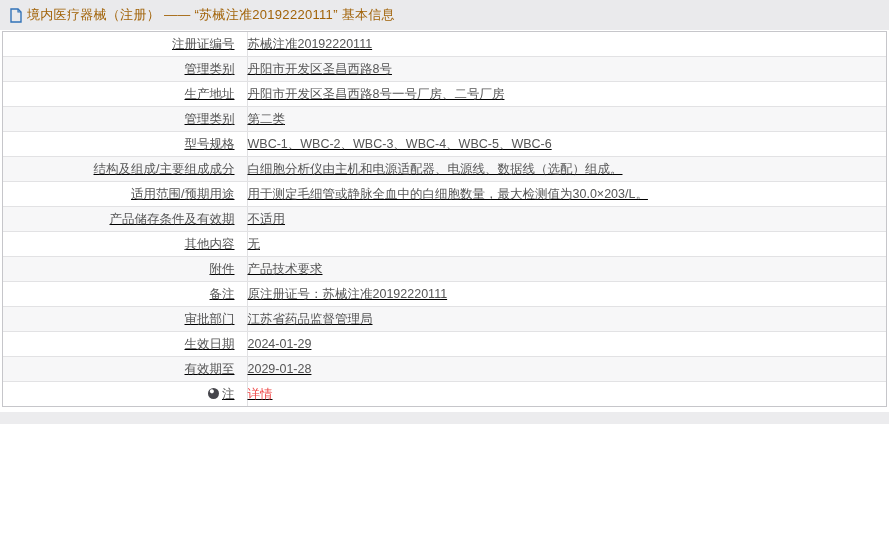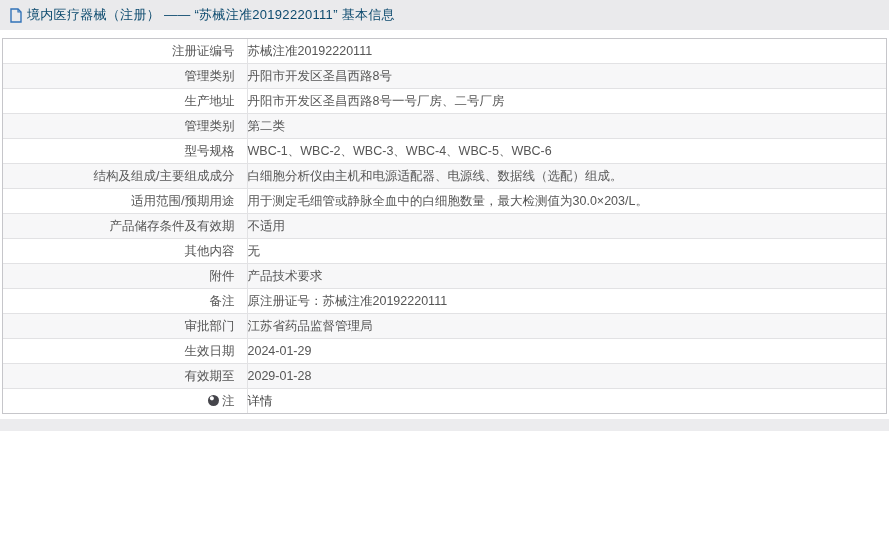--- a/index.html
+++ b/index.html
@@ -11,47 +11,48 @@
     overflow: hidden;
   }
   .header {
     width: 889px; height: 30px;
     background: #eaeaec;
     display: flex; align-items: center;
     padding-left: 10px;
   }
   .doc-icon { display: inline-flex; margin-right: 5px; }
   .title {
-    color: #0c4a6e;
+    color: #a16207;
     font-size: 13px;
     letter-spacing: 0.3px;
   }
   .table-wrap {
-    margin: 8px 2px 0 2px;
+    margin: 1px 2px 0 2px;
     border: 1px solid #c6c6ca;
     background: #fff;
+    text-decoration: underline;
   }
   table {
     width: 100%;
     border-collapse: collapse;
     font-size: 12.5px;
     color: #555;
   }
   tr:nth-child(even) { background: #f7f7f8; }
   tr + tr td { border-top: 1px solid #e2e2e4; }
   td { height: 24px; line-height: 24px; padding: 0; }
   td.label-cell {
     width: 244px;
     text-align: right;
     padding-right: 12px;
     border-right: 1px solid #e2e2e4;
     white-space: nowrap;
   }
   td.value-cell { padding-left: 0; white-space: nowrap; }
-  .details-link { color: #404040; cursor: pointer; }
+  .details-link { color: #ef4444; cursor: pointer; }
   .bulb-icon {
     display: inline-block;
     width: 11px; height: 11px;
     border-radius: 50%;
     background: radial-gradient(circle at 35% 30%, #ffffff 0 1.5px, #45454b 2.5px);
     vertical-align: -1px;
     margin-right: 3px;
   }
   .footer-strip {
     width: 889px; height: 12px;

